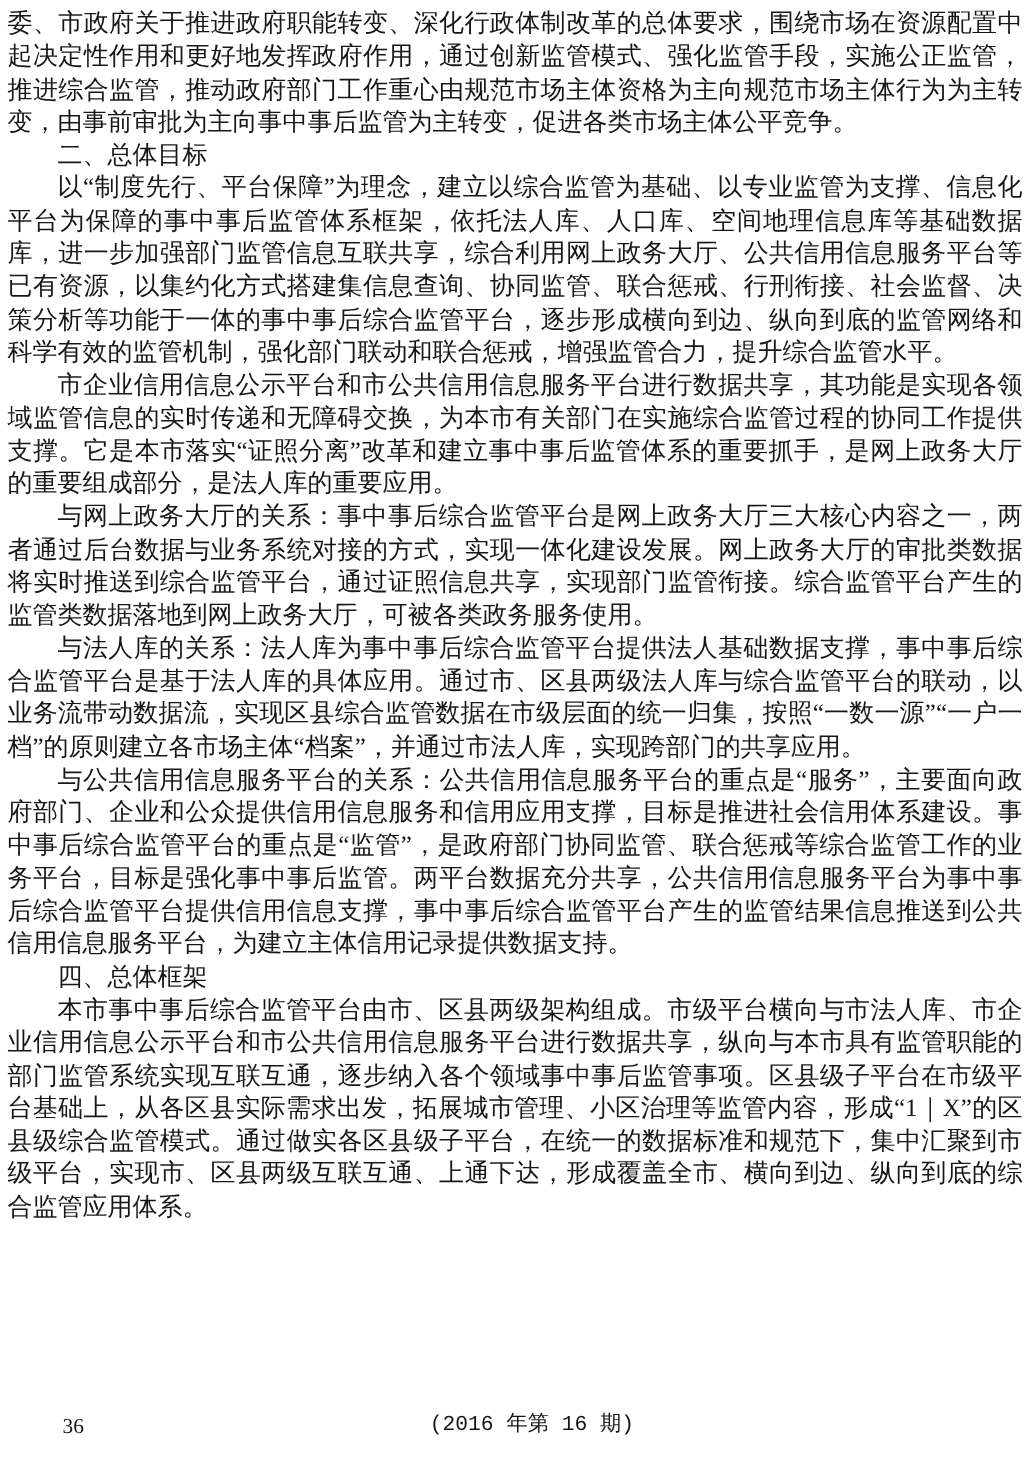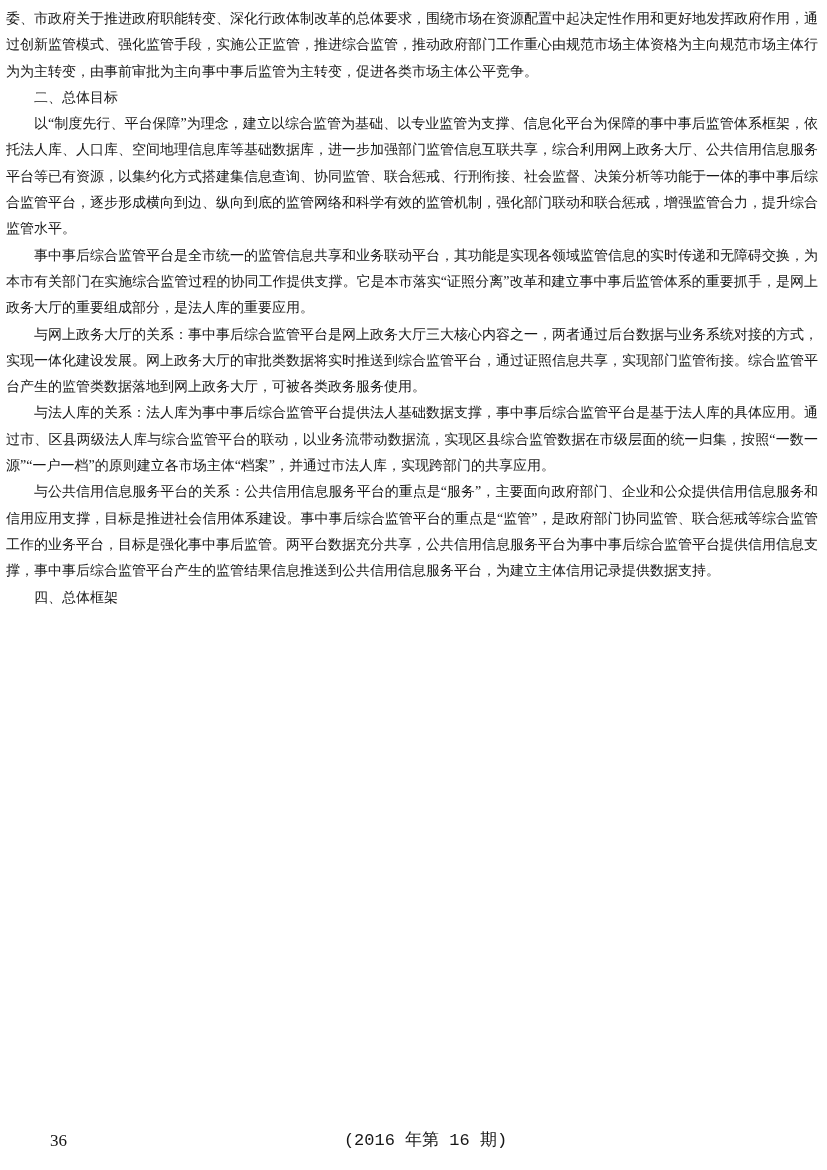--- a/index.html
+++ b/index.html
@@ -17,21 +17,21 @@
     overflow: hidden;
   }
   .content {
     position: absolute;
     top: 6px;
     left: 6px;
     width: 812px;
   }
   .content p {
     margin: 0;
-    font-size: 14px;
+    font-size: 20px;
     line-height: 26.3px;
     text-align: justify;
     text-indent: 2em;
     letter-spacing: 0px;
   }
   .content p.cont {
     text-indent: 0;
   }
   .content p.heading {
     font-weight: normal;
@@ -59,23 +59,24 @@
   }
 </style>
 </head>
 <body>
 
 <div class="page">
   <div class="content">
     <p class="cont">委、市政府关于推进政府职能转变、深化行政体制改革的总体要求，围绕市场在资源配置中起决定性作用和更好地发挥政府作用，通过创新监管模式、强化监管手段，实施公正监管，推进综合监管，推动政府部门工作重心由规范市场主体资格为主向规范市场主体行为为主转变，由事前审批为主向事中事后监管为主转变，促进各类市场主体公平竞争。</p>
     <p class="heading">二、总体目标</p>
     <p>以“制度先行、平台保障”为理念，建立以综合监管为基础、以专业监管为支撑、信息化平台为保障的事中事后监管体系框架，依托法人库、人口库、空间地理信息库等基础数据库，进一步加强部门监管信息互联共享，综合利用网上政务大厅、公共信用信息服务平台等已有资源，以集约化方式搭建集信息查询、协同监管、联合惩戒、行刑衔接、社会监督、决策分析等功能于一体的事中事后综合监管平台，逐步形成横向到边、纵向到底的监管网络和科学有效的监管机制，强化部门联动和联合惩戒，增强监管合力，提升综合监管水平。</p>
-    <p>事中事后综合监管平台是全市统一的监管信息共享和业务联动平台，其功能是实现各领域监管信息的实时传递和无障碍交换，为本市有关部门在实施综合监管过程的协同工作提供支撑。它是本市落实“证照分离”改革和建立事中事后监管体系的重要抓手，是网上政务大厅的重要组成部分，是法人库的重要应用。</p>
+    <p>市企业信用信息公示平台和市公共信用信息服务平台进行数据共享，其功能是实现各领域监管信息的实时传递和无障碍交换，为本市有关部门在实施综合监管过程的协同工作提供支撑。它是本市落实“证照分离”改革和建立事中事后监管体系的重要抓手，是网上政务大厅的重要组成部分，是法人库的重要应用。</p>
     <p>与网上政务大厅的关系：事中事后综合监管平台是网上政务大厅三大核心内容之一，两者通过后台数据与业务系统对接的方式，实现一体化建设发展。网上政务大厅的审批类数据将实时推送到综合监管平台，通过证照信息共享，实现部门监管衔接。综合监管平台产生的监管类数据落地到网上政务大厅，可被各类政务服务使用。</p>
     <p>与法人库的关系：法人库为事中事后综合监管平台提供法人基础数据支撑，事中事后综合监管平台是基于法人库的具体应用。通过市、区县两级法人库与综合监管平台的联动，以业务流带动数据流，实现区县综合监管数据在市级层面的统一归集，按照“一数一源”“一户一档”的原则建立各市场主体“档案”，并通过市法人库，实现跨部门的共享应用。</p>
     <p>与公共信用信息服务平台的关系：公共信用信息服务平台的重点是“服务”，主要面向政府部门、企业和公众提供信用信息服务和信用应用支撑，目标是推进社会信用体系建设。事中事后综合监管平台的重点是“监管”，是政府部门协同监管、联合惩戒等综合监管工作的业务平台，目标是强化事中事后监管。两平台数据充分共享，公共信用信息服务平台为事中事后综合监管平台提供信用信息支撑，事中事后综合监管平台产生的监管结果信息推送到公共信用信息服务平台，为建立主体信用记录提供数据支持。</p>
     <p class="heading">四、总体框架</p>
+    <p>本市事中事后综合监管平台由市、区县两级架构组成。市级平台横向与市法人库、市企业信用信息公示平台和市公共信用信息服务平台进行数据共享，纵向与本市具有监管职能的部门监管系统实现互联互通，逐步纳入各个领域事中事后监管事项。区县级子平台在市级平台基础上，从各区县实际需求出发，拓展城市管理、小区治理等监管内容，形成“1｜X”的区县级综合监管模式。通过做实各区县级子平台，在统一的数据标准和规范下，集中汇聚到市级平台，实现市、区县两级互联互通、上通下达，形成覆盖全市、横向到边、纵向到底的综合监管应用体系。</p>
   </div>
   <div class="footer">
     <span class="pagenum">36</span>
     <span class="issue">(2016 年第 16 期)</span>
   </div>
 </div>
 
 </body></html>

